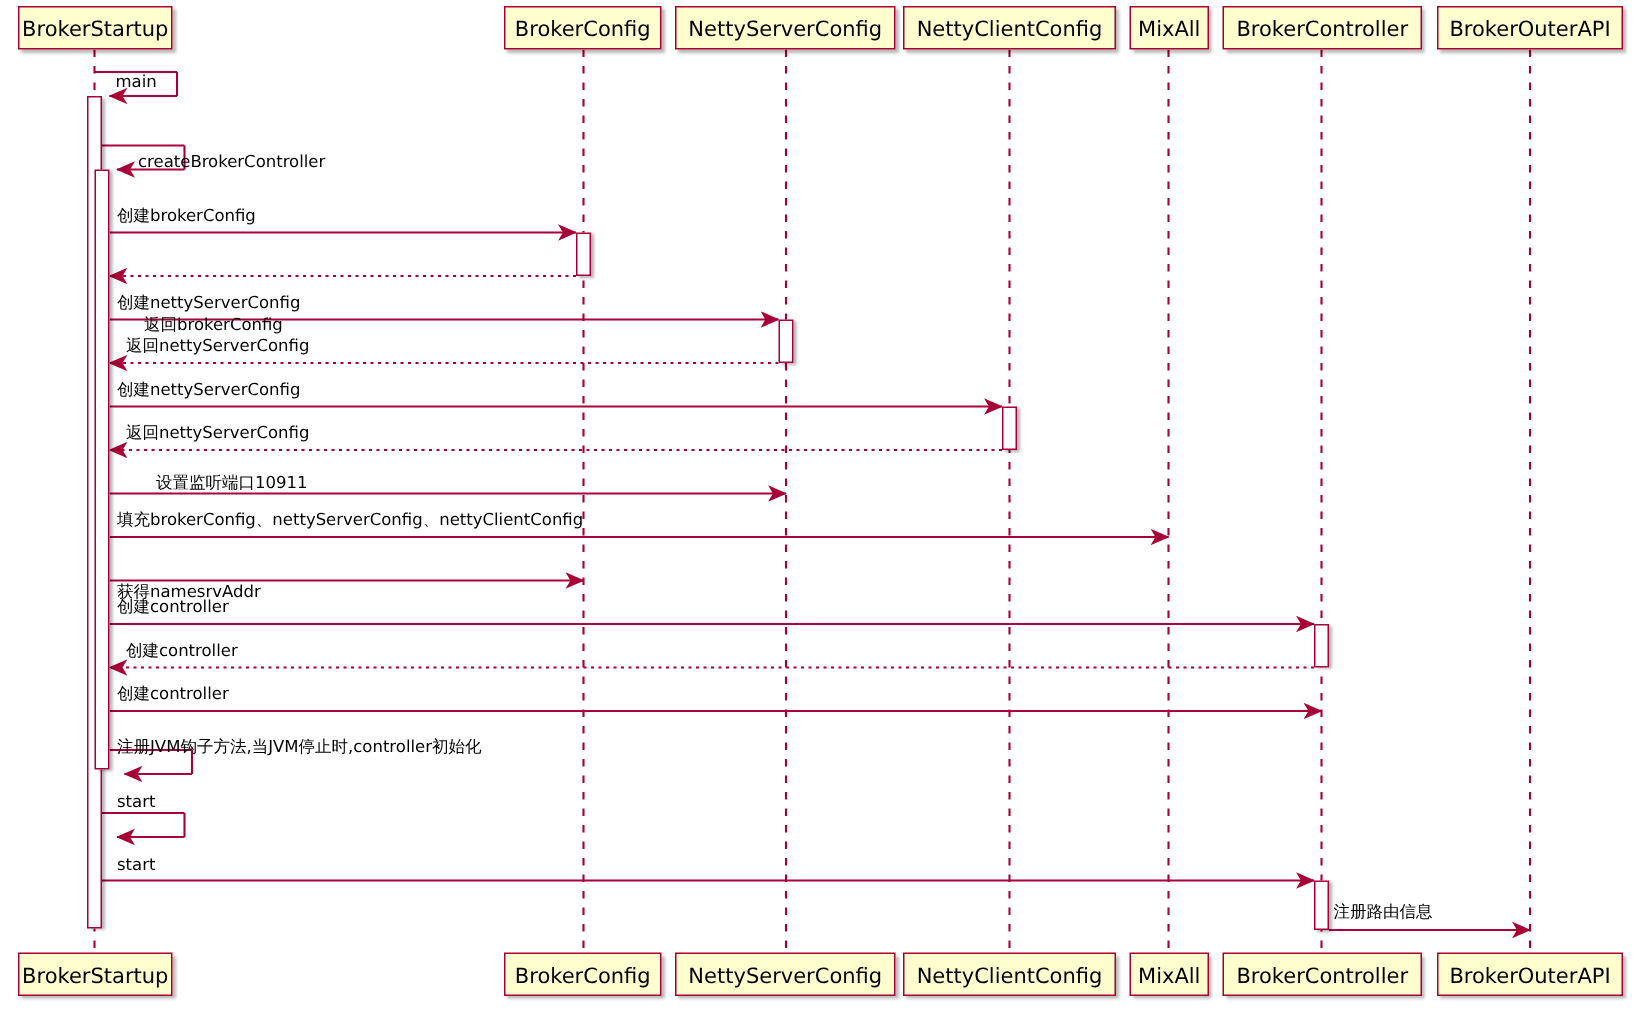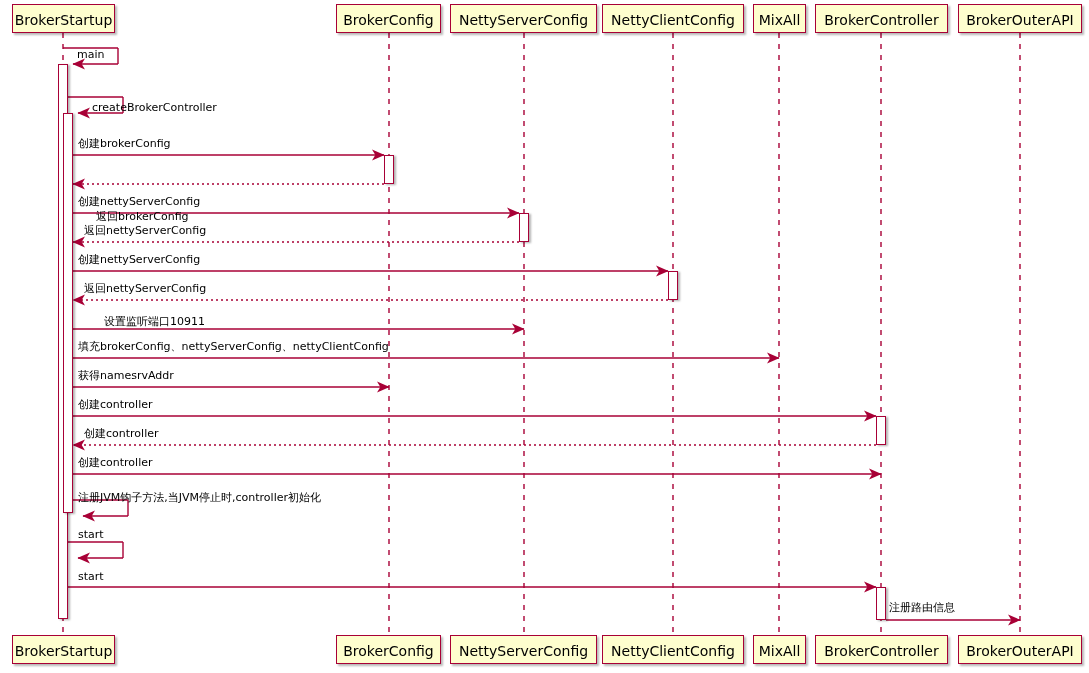--- a/index.html
+++ b/index.html
@@ -163,21 +163,21 @@
       <div class="mlabel" style="left: 77px; top: 49px;">main</div>
       <div class="mlabel" style="left: 92px; top: 90px; margin-top: 12px;">createBrokerController</div>
       <div class="mlabel" style="left: 78px; top: 138px;">创建brokerConfig</div>
       <div class="mlabel" style="left: 96px; top: 167px; margin-top: 44px;">返回brokerConfig</div>
       <div class="mlabel" style="left: 78px; top: 196px;">创建nettyServerConfig</div>
       <div class="mlabel" style="left: 84px; top: 225px;">返回nettyServerConfig</div>
       <div class="mlabel" style="left: 78px; top: 254px;">创建nettyServerConfig</div>
       <div class="mlabel" style="left: 84px; top: 283px;">返回nettyServerConfig</div>
       <div class="mlabel" style="left: 78px; top: 316px; margin-left: 26px;">设置监听端口10911</div>
       <div class="mlabel" style="left: 78px; top: 341px;">填充brokerConfig、nettyServerConfig、nettyClientConfig</div>
-      <div class="mlabel" style="left: 78px; top: 370px;">获得namesrvAddr</div>
+      <div class="mlabel" style="left: 78px; top: 389px;">获得namesrvAddr</div>
       <div class="mlabel" style="left: 78px; top: 399px;">创建controller</div>
       <div class="mlabel" style="left: 84px; top: 428px;">创建controller</div>
       <div class="mlabel" style="left: 78px; top: 457px;">创建controller</div>
       <div class="mlabel" style="left: 78px; top: 492px;">注册JVM钩子方法,当JVM停止时,controller初始化</div>
       <div class="mlabel" style="left: 78px; top: 529px;">start</div>
       <div class="mlabel" style="left: 78px; top: 571px;">start</div>
       <div class="mlabel" style="left: 889px; top: 602px; text-align: center;">注册路由信息</div>
     </div>
 </div>
 

